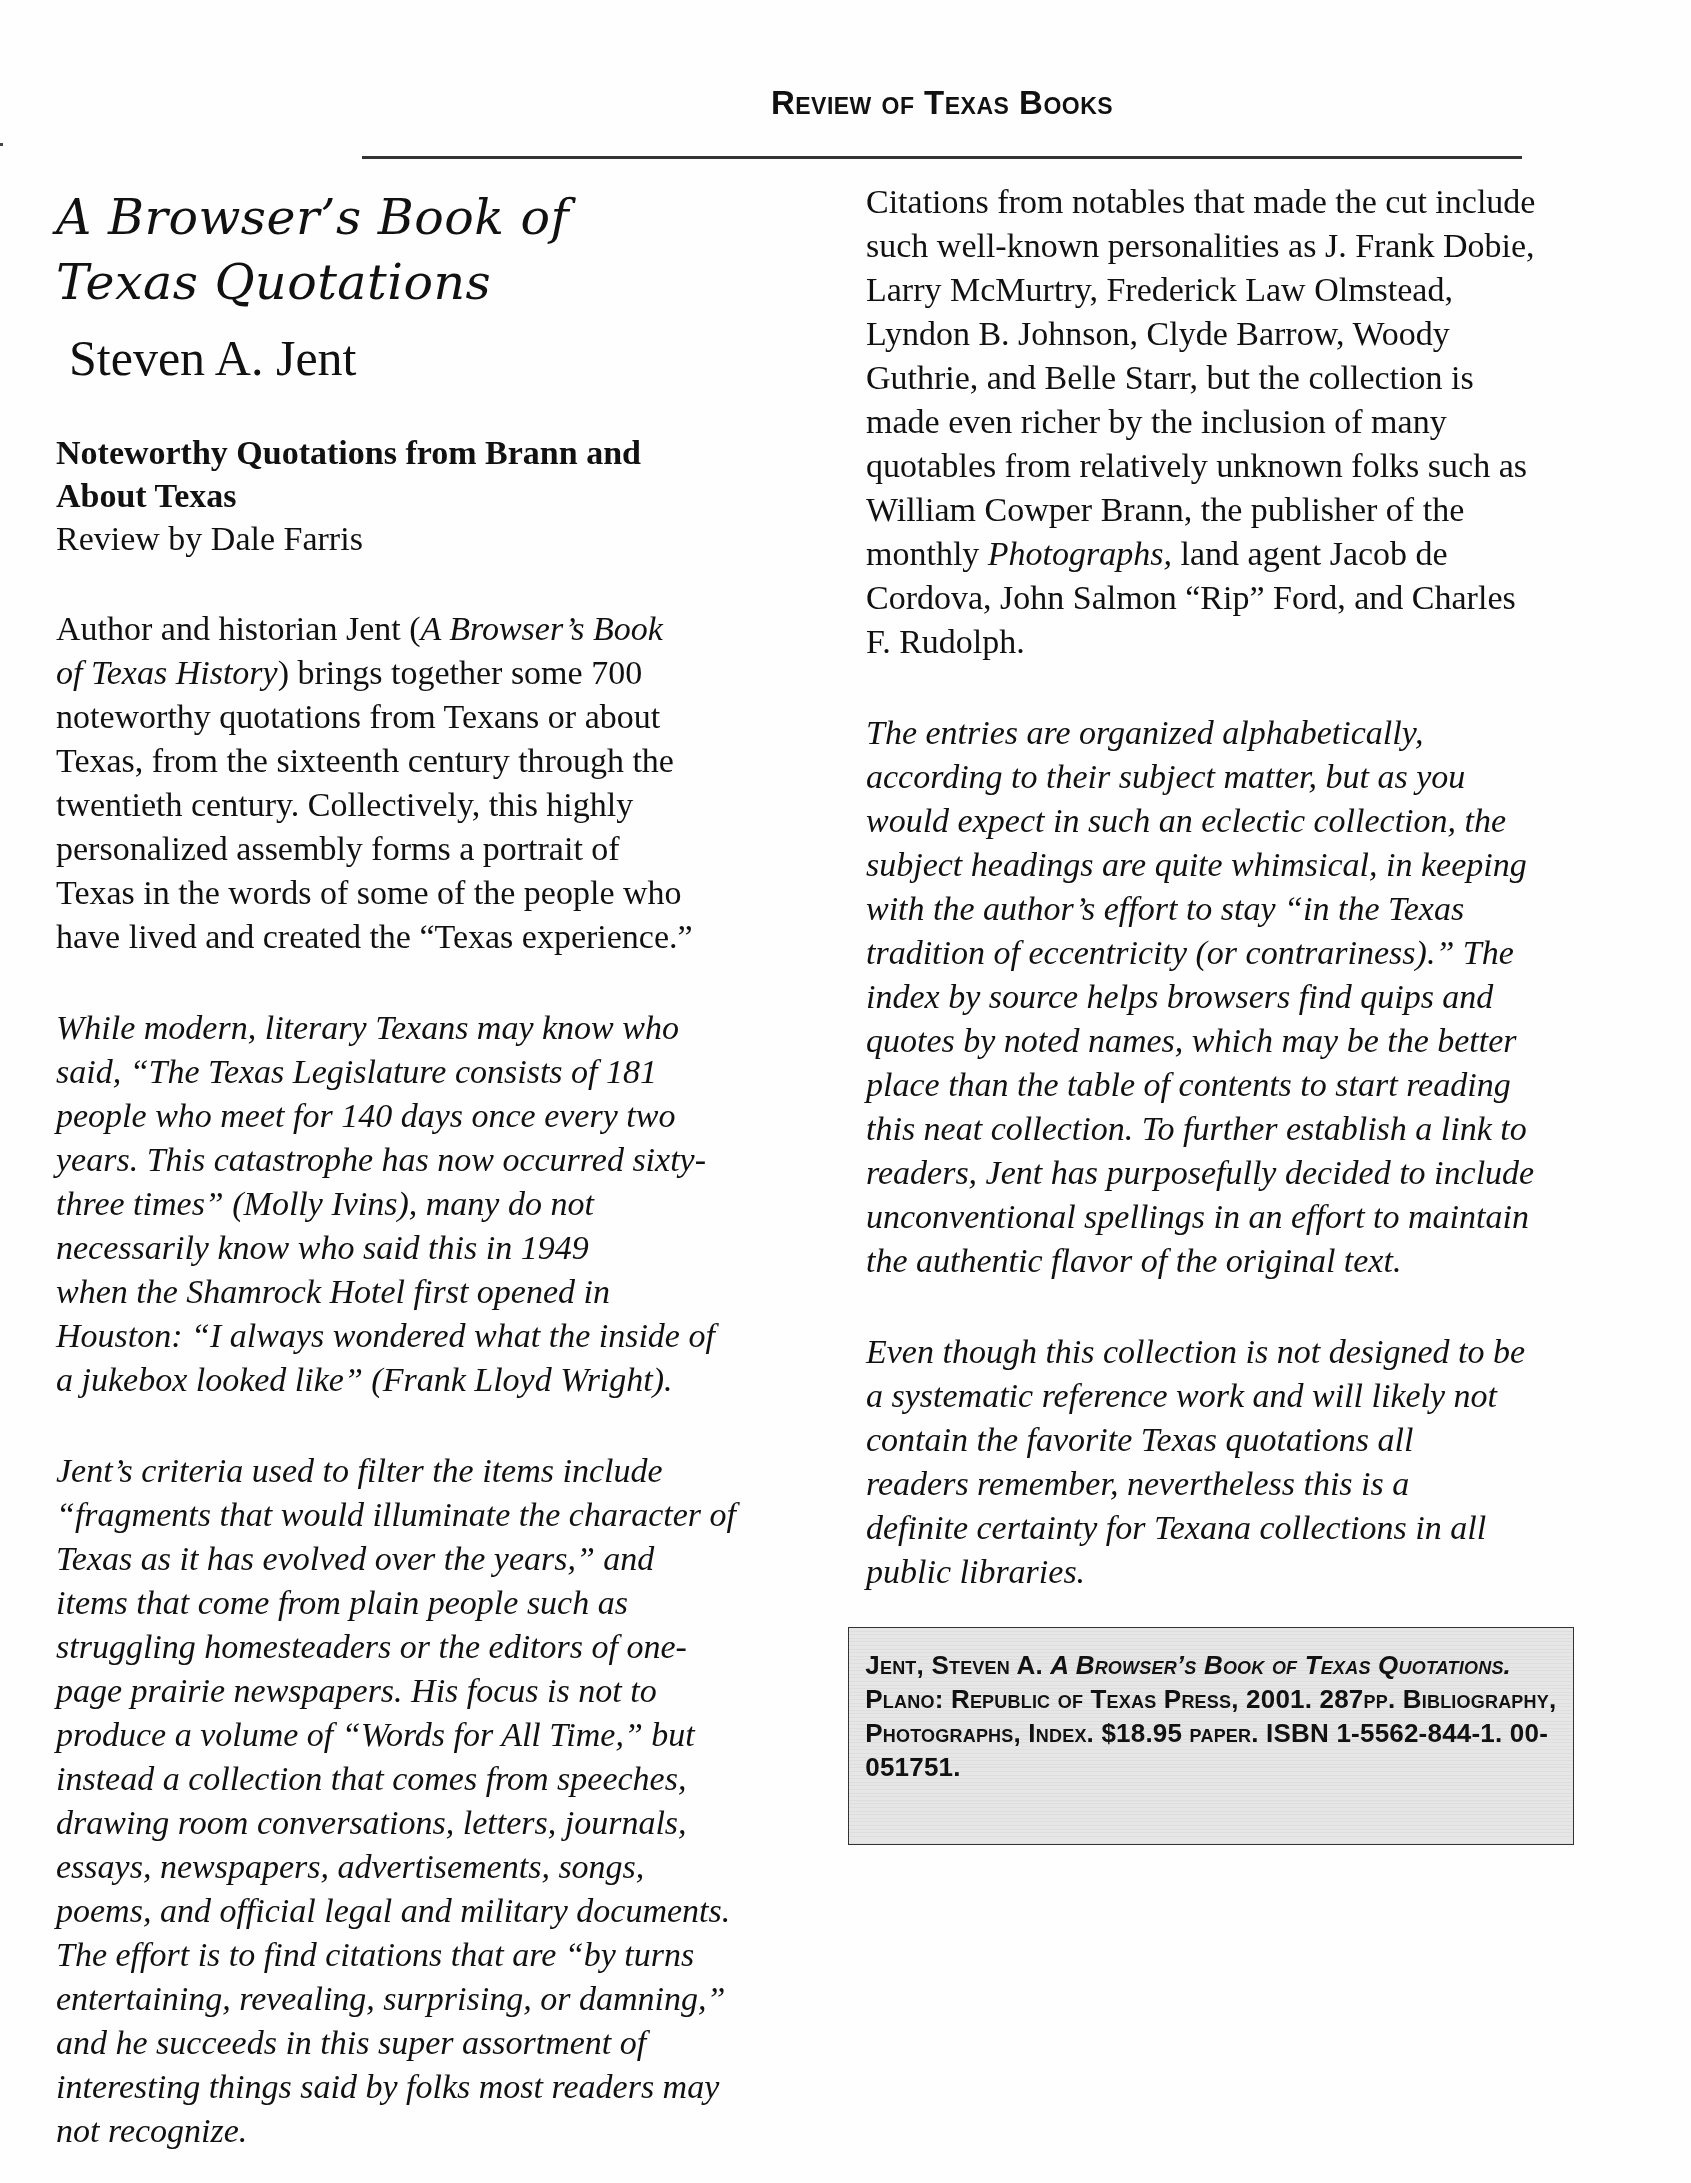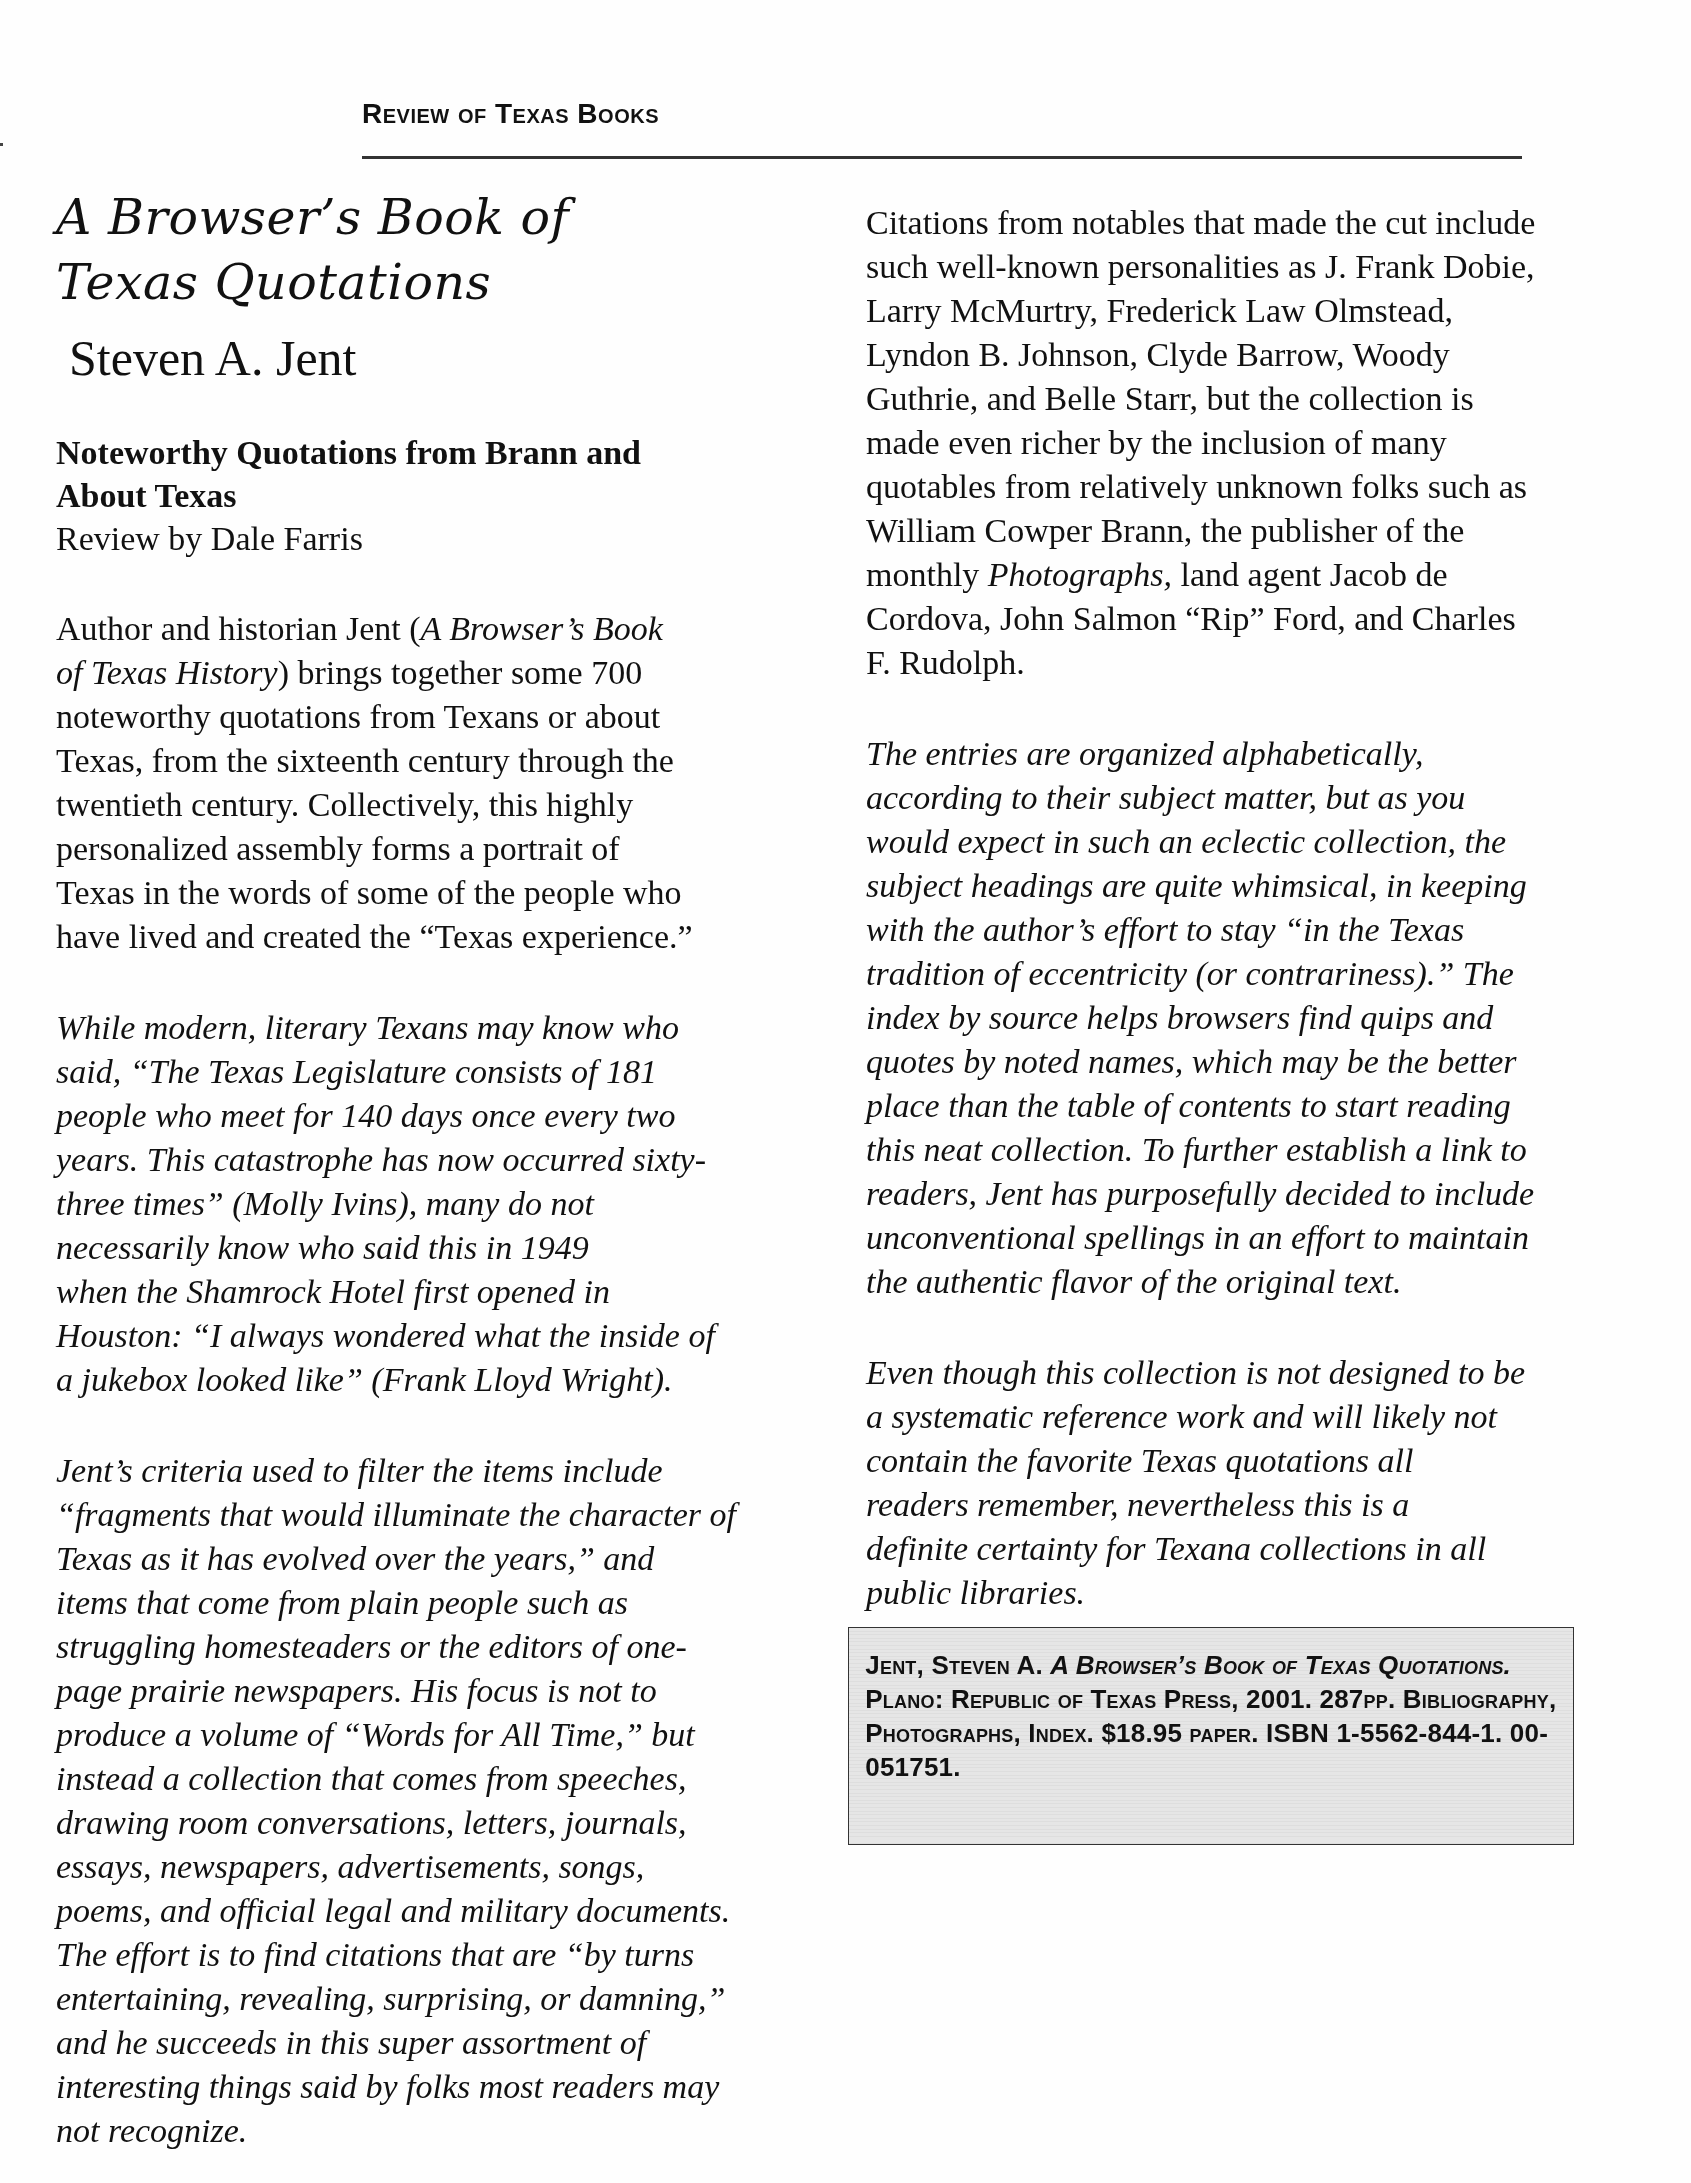--- a/index.html
+++ b/index.html
@@ -1,30 +1,30 @@
 <!DOCTYPE html>
 <html style="font-size:14.5px"><head>
 <meta charset="utf-8">
 <style>
   html, body { margin: 0; padding: 0; background: #ffffff; }
   body { width: 1692px; height: 2184px; position: relative; overflow: hidden; color: #111; }
   .page { position: absolute; left: 0; top: 0; width: 1692px; height: 2184px; background: #fefefe; }
 
   .running-head {
-    position: absolute; left: 362px; width: 1160px; top: 98px;
-    text-align: left;
+    position: absolute; left: 362px; width: 1160px; top: 84px;
+    text-align: center;
     font-family: "Liberation Sans", sans-serif; font-weight: bold;
-    font-size: 28px; letter-spacing: 0.5px; font-variant: small-caps;
+    font-size: 33px; letter-spacing: 0.5px; font-variant: small-caps;
     color: #111;
   }
   .head-rule { position: absolute; left: 362px; width: 1160px; top: 156px; height: 2.7px; background: #333; }
   .edge-mark { position: absolute; left: 0; top: 143px; width: 2.7px; height: 2.7px; background: #444; }
 
   .col-left { position: absolute; left: 56px; top: 185px; width: 769px; }
-  .col-right { position: absolute; left: 866px; top: 201px; width: 724px; }
+  .col-right { position: absolute; left: 866px; top: 180px; width: 724px; }
 
   .book-title {
     font-family: "DejaVu Serif", serif; font-style: italic;
     font-size: 49px; line-height: 65px; margin: 0; font-weight: normal; color: #111;
     letter-spacing: 0.5px;
   }
   .book-author {
     font-family: "Liberation Serif", serif; font-size: 50px; line-height: 60px; margin: 13px; color: #111;
   }
   .subtitle {

